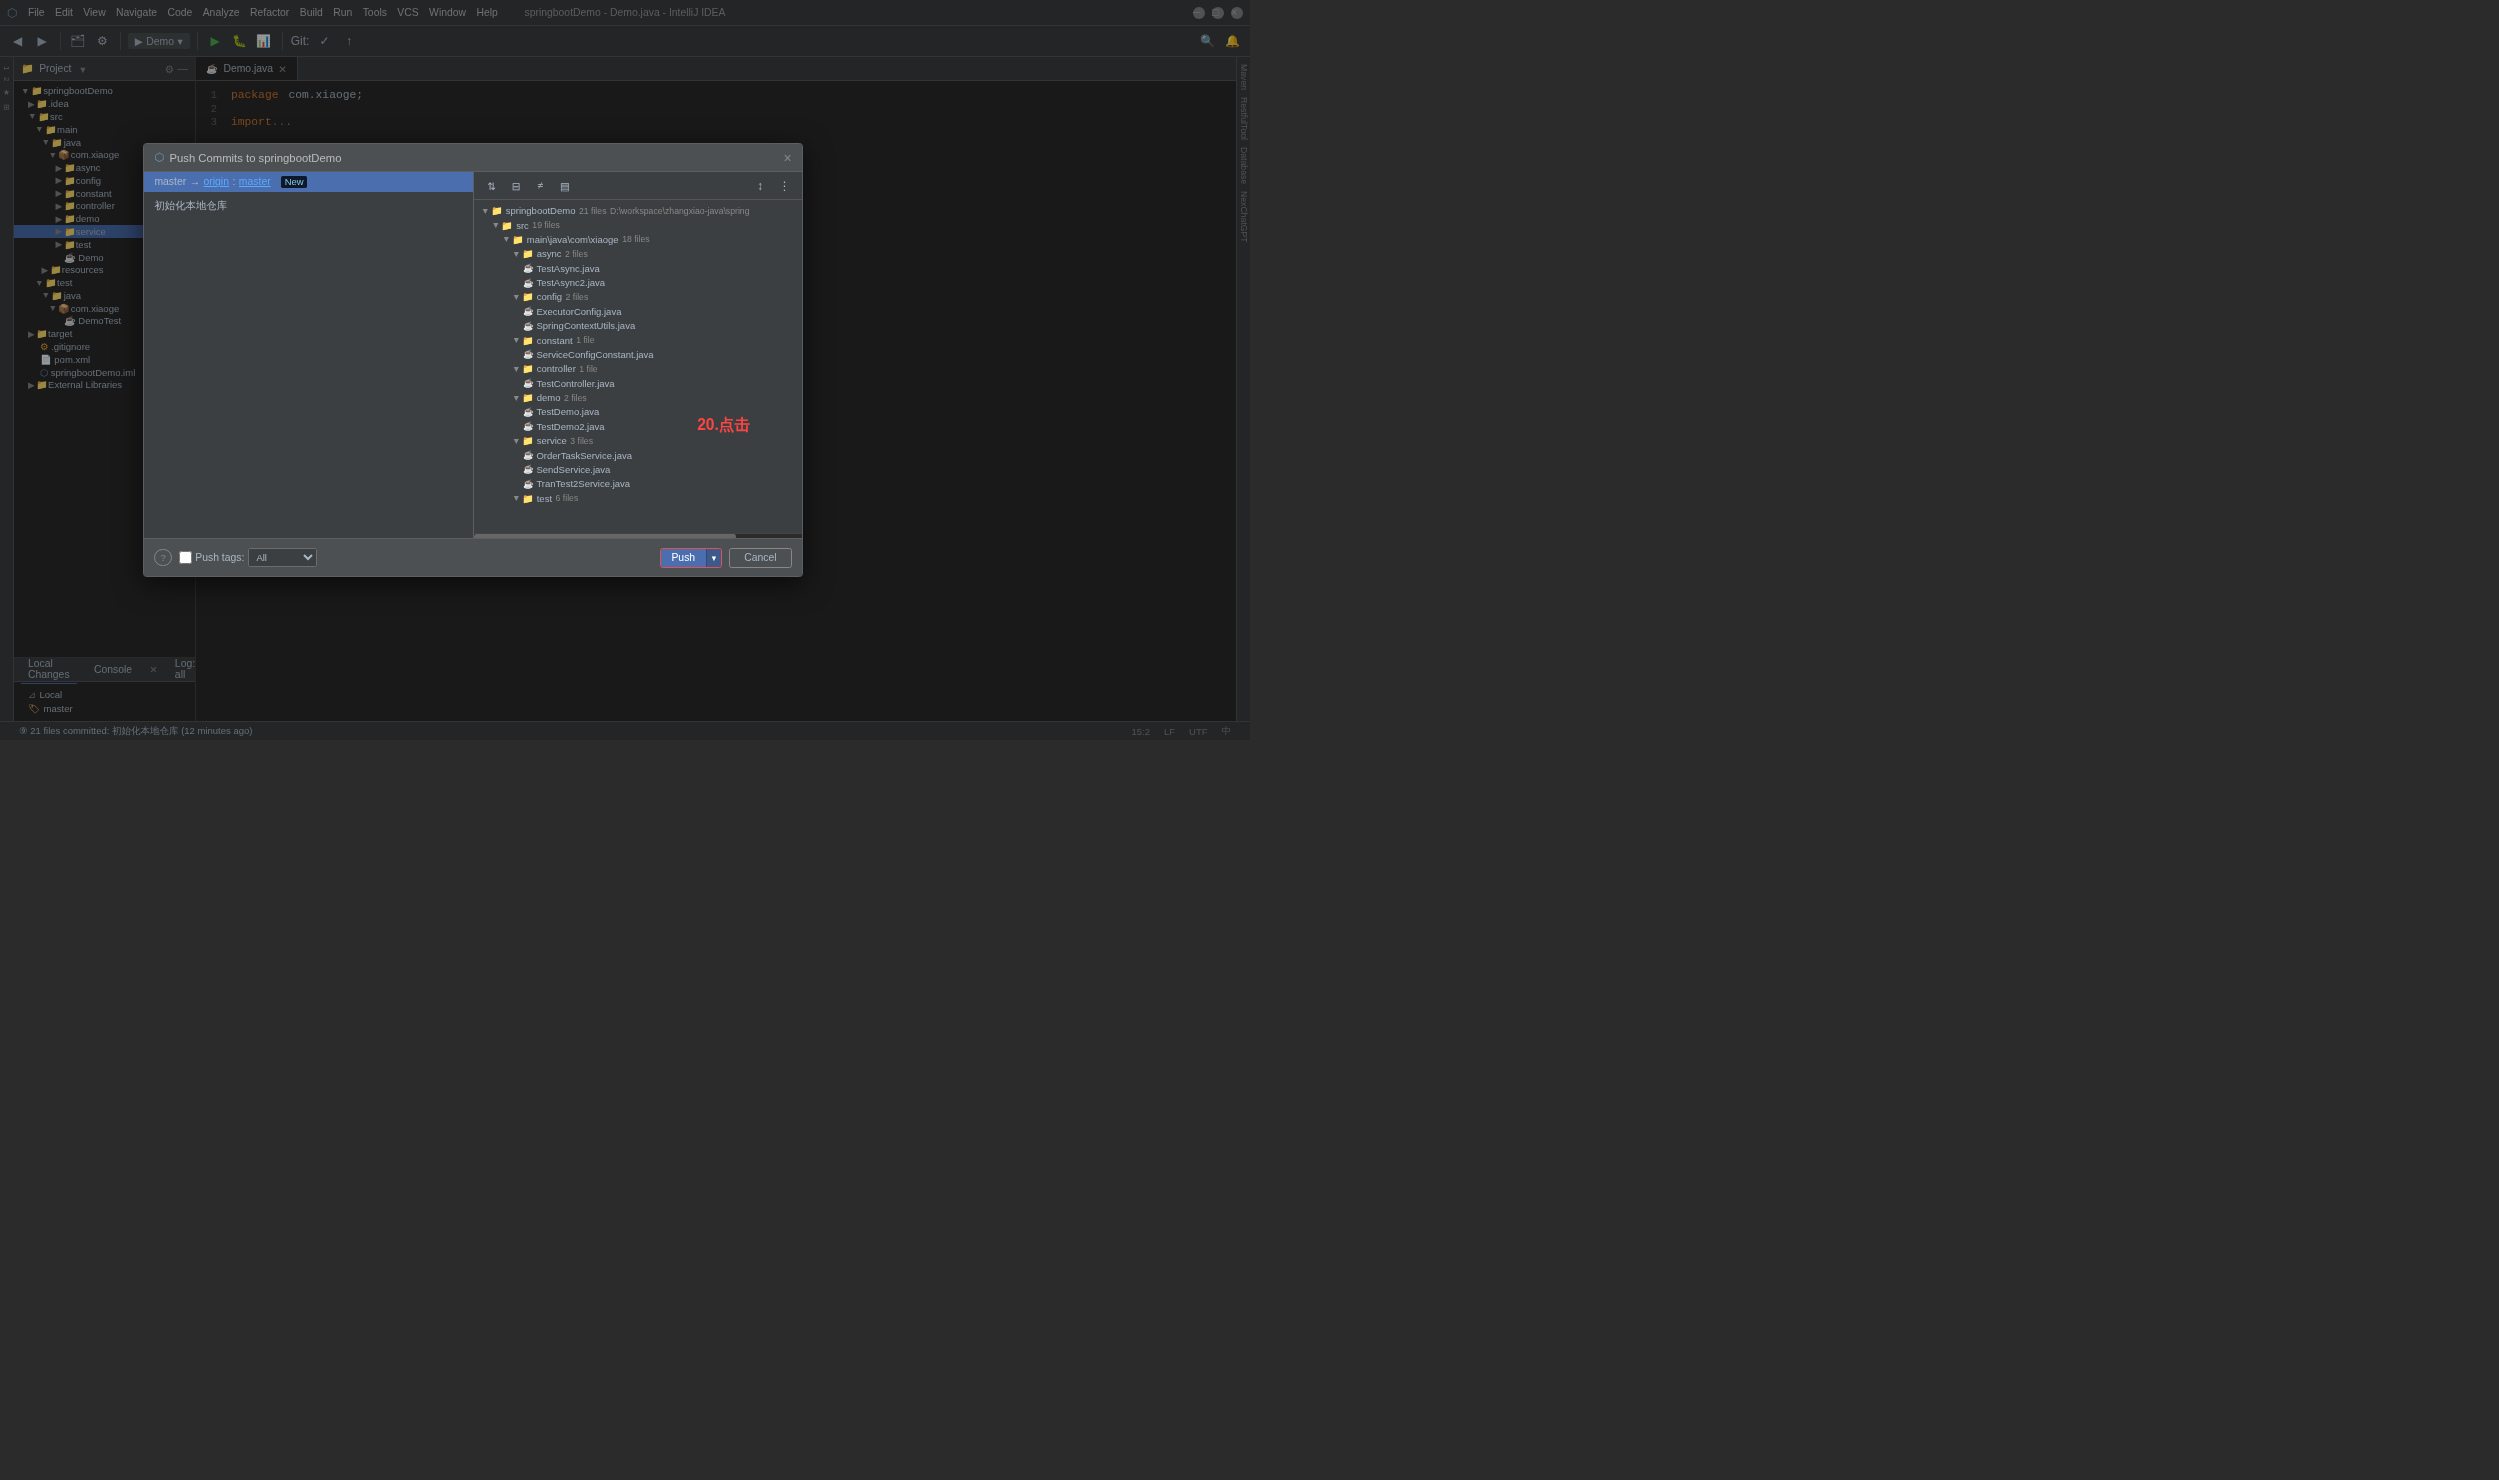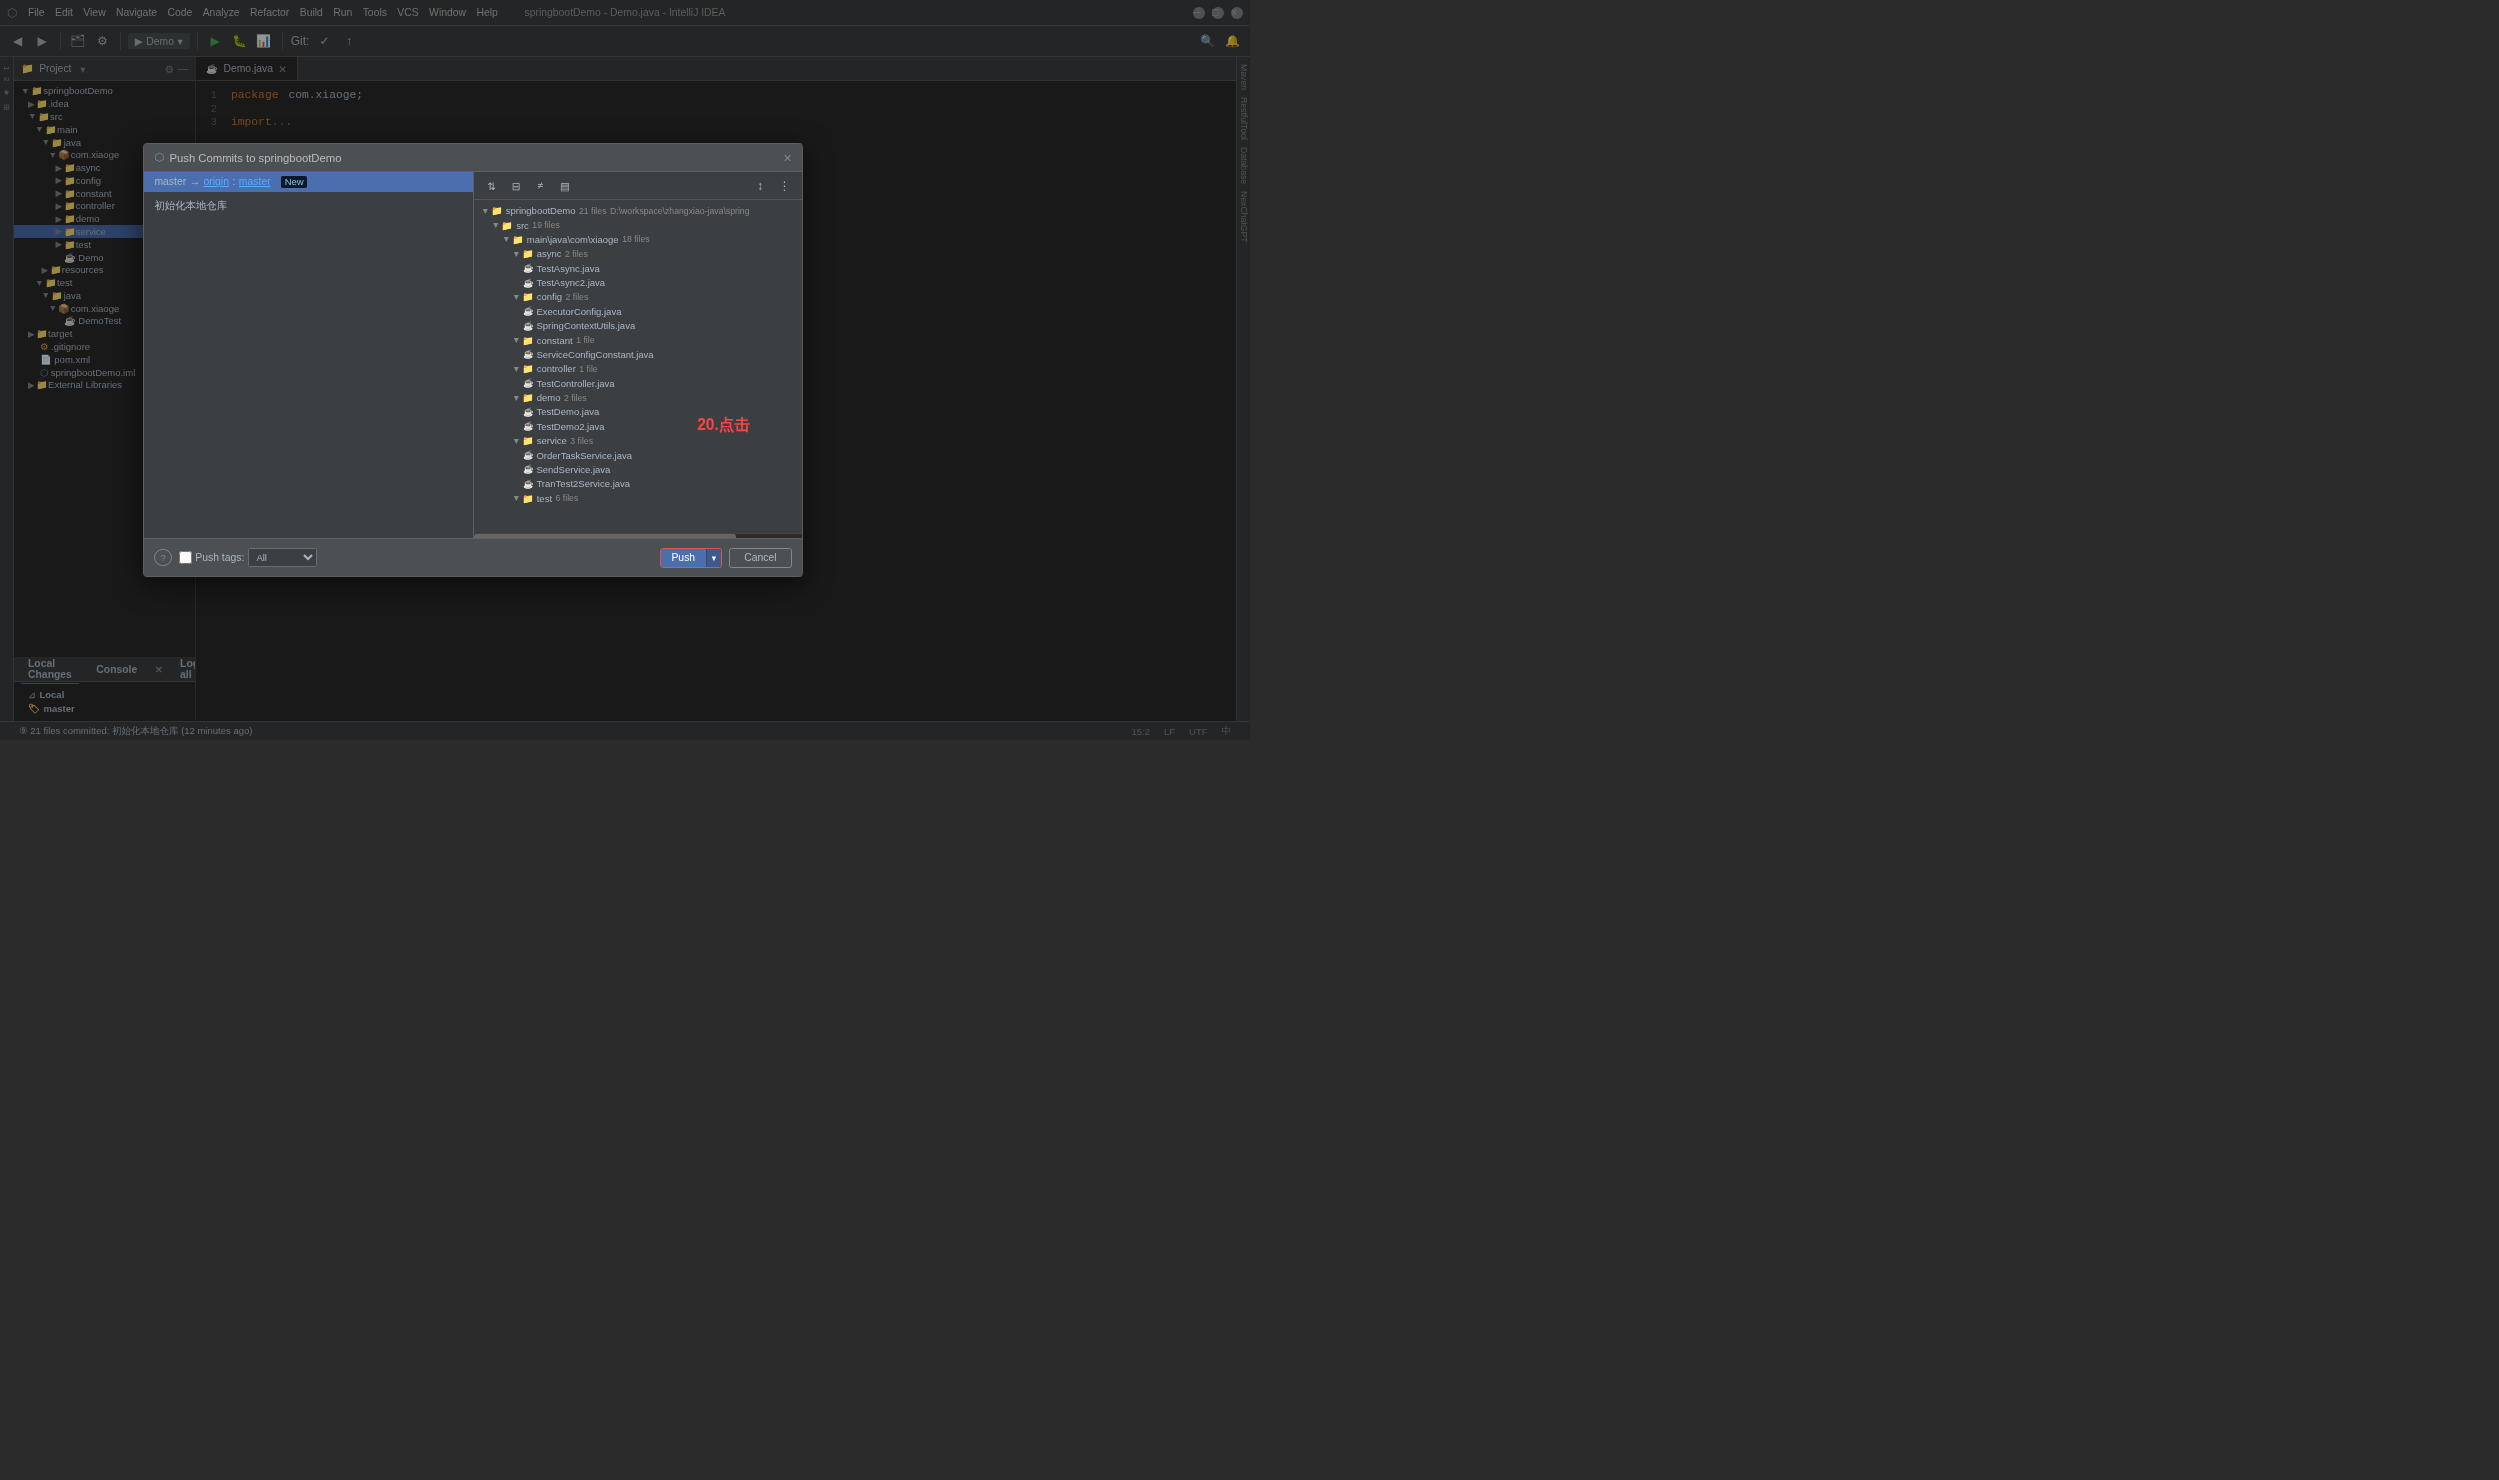--- a/index.html
+++ b/index.html
@@ -674,21 +674,21 @@
         <span>springbootDemo.iml</span>
       </div>
       <div class="tree-item">
         <span class="tree-indent" style="width:10.4px;"></span>
         <span class="tree-arrow">▶</span>
         <span class="folder-icon">📁</span>
         <span>External Libraries</span>
       </div>
     </div>
 
-    <div style="border-top:0.9px solid #444;flex-shrink:0;font-weight:bold;">
+    <div style="border-top:0.9px solid #444;flex-shrink:0;">
       <div class="bottom-tabs">
         <span class="bottom-tab active">Local Changes</span>
         <span class="bottom-tab">Console</span>
         <span style="color:#888;cursor:pointer;font-size:9.5px;">✕</span>
         <span class="bottom-tab">Log: all</span>
       </div>
       <div style="padding:5.2px 7px;">
         <div class="git-branch">
           <span style="color:#888;font-size:9.5px;">⊿</span>
           <span style="font-size:9.5px;">Local</span>

